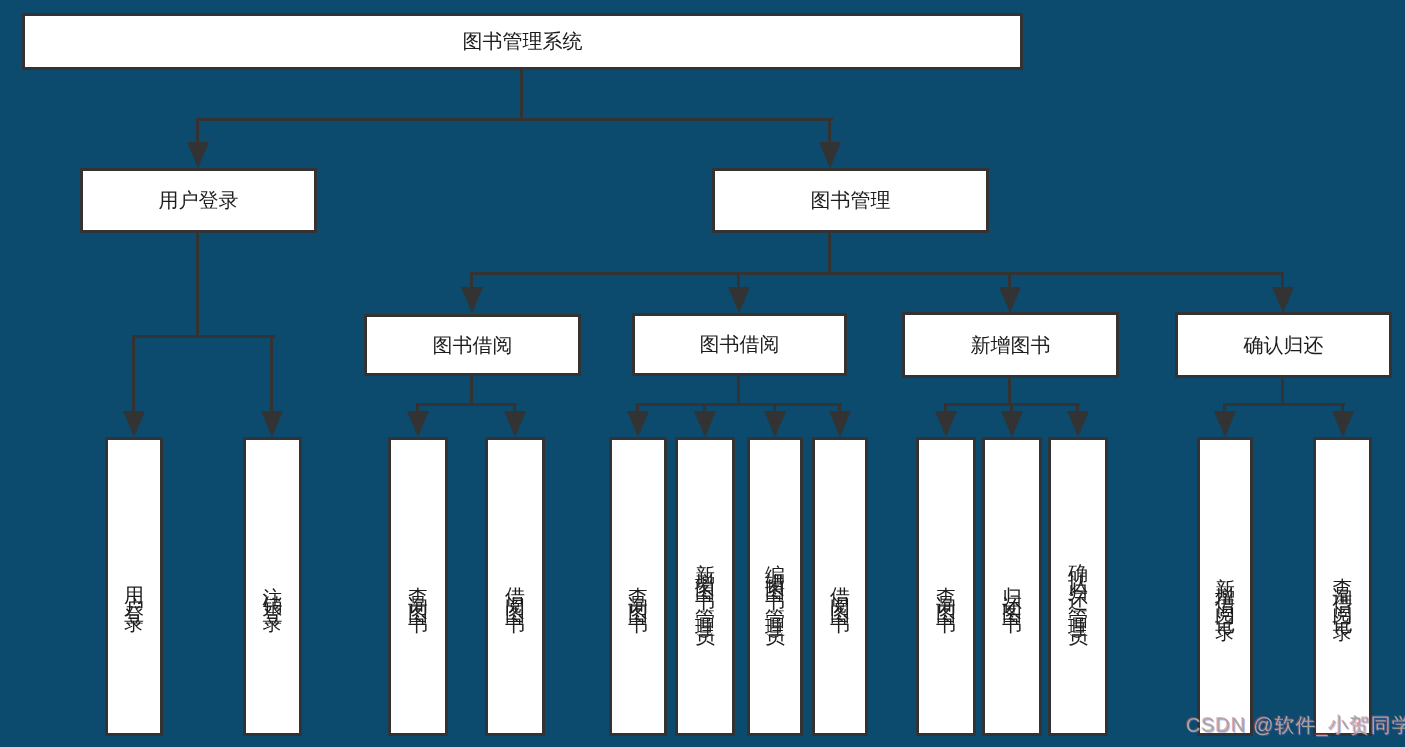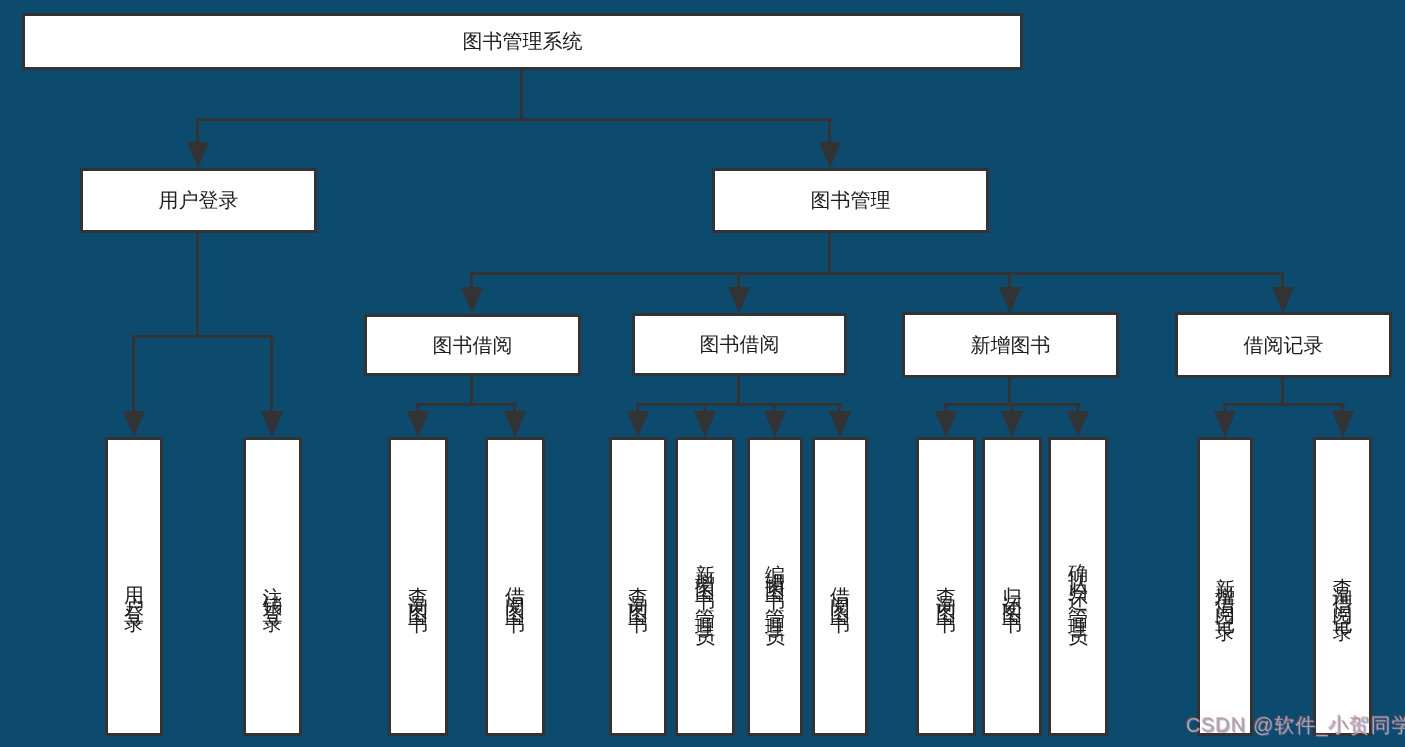--- a/index.html
+++ b/index.html
@@ -42,21 +42,21 @@
 <div class="stage">
 
   <div class="node n-root">图书管理系统</div>
 
   <div class="node n-user-login">用户登录</div>
   <div class="node n-book-mgmt">图书管理</div>
 
   <div class="node n-new-book">图书借阅</div>
   <div class="node n-book-borrow">图书借阅</div>
   <div class="node n-cur-borrow">新增图书</div>
-  <div class="node n-records">借阅记录</div>
+  <div class="node n-records">确认归还</div>
 
   <div class="node leaf" style="left:105px;width:58px">用户登录</div>
   <div class="node leaf" style="left:243px;width:59px">注销登录</div>
 
   <div class="node leaf" style="left:388px;width:60px">查询图书</div>
   <div class="node leaf" style="left:485px;width:60px">借阅图书</div>
 
   <div class="node leaf" style="left:609px;width:58px">查询图书</div>
   <div class="node leaf" style="left:675px;width:60px">新增图书（管理员）</div>
   <div class="node leaf" style="left:747px;width:56px">编辑图书（管理员）</div>

